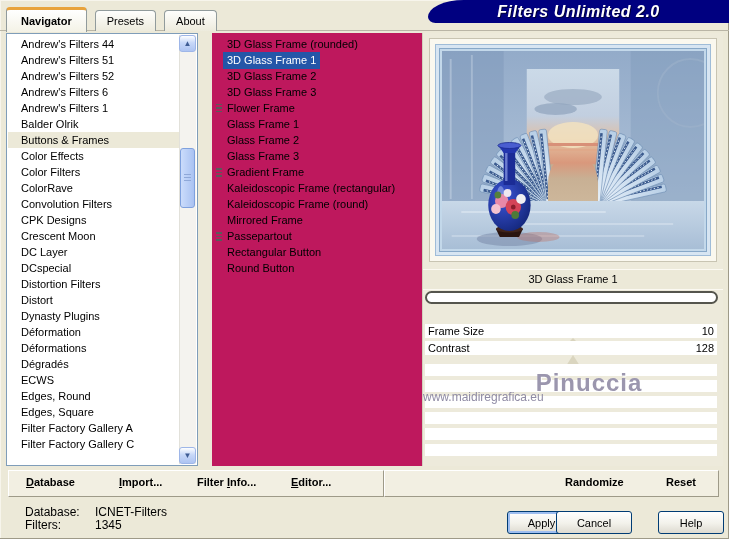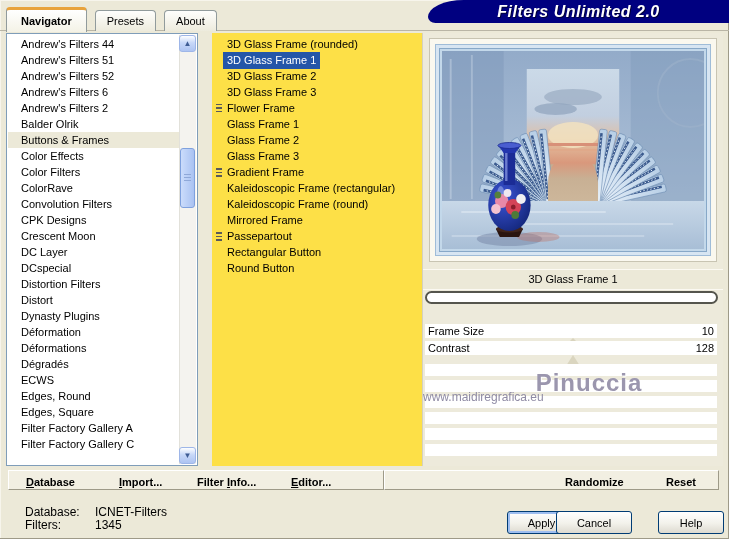--- a/index.html
+++ b/index.html
@@ -36,21 +36,21 @@
   .sb-btn{position:absolute;left:0;width:17px;height:17px;border:1px solid #9EB6E8;border-radius:3px;
         background:linear-gradient(#FDFEFF,#C7D8F8 45%,#AEC4F2);box-sizing:border-box;
         display:flex;align-items:center;justify-content:center;font-size:8px;color:#3E5C94;cursor:default;}
   .sb-up{top:0;} .sb-down{bottom:0;}
   .sb-thumb{position:absolute;left:1px;right:1px;top:113px;height:58px;border:1px solid #7FA1DE;border-radius:3px;
         background:linear-gradient(90deg,#CBDCFB,#A9C2F2);}
   .sb-thumb::after{content:"";position:absolute;left:3px;right:3px;top:50%;height:7px;margin-top:-4px;
         background:repeating-linear-gradient(180deg,#8FA8D8 0 1px,transparent 1px 3px);}
 
   
-  .filter-list{position:absolute;left:212px;top:33px;width:246px;height:433px;background:#fde047;padding-top:3px;box-sizing:border-box;}
+  .filter-list{position:absolute;left:212px;top:33px;width:246px;height:433px;background:#be185d;padding-top:3px;box-sizing:border-box;}
   .frow{height:16px;line-height:16px;font-size:11px;padding-left:15px;position:relative;white-space:nowrap;cursor:default;}
   .frow .lbl{display:inline-block;}
   .frow .lbl.sel{background:#2456A8;color:#fff;padding:0 4px 1px 4px;margin-left:-4px;}
   .preset-ic{position:absolute;left:4px;top:4px;width:6px;height:9px;
        background:repeating-linear-gradient(180deg,#5A5A5A 0 1.5px,transparent 1.5px 3.5px);}
 
   
   .rpanel{position:absolute;left:422px;top:33px;width:301px;height:433px;background:#EDEADB;
           border-left:1px solid #D4D0BE;box-sizing:border-box;}
   .preview-outer{position:absolute;left:6px;top:5px;width:288px;height:224px;background:#FAF8EF;
@@ -72,21 +72,21 @@
   .thumb1{top:305px;left:50%;margin-left:-4px;border-left-width:4px;border-right-width:4px;border-bottom:4px solid #D9D4BE;}
   .thumb2{top:322px;left:50%;margin-left:-7px;border-left-width:7px;border-right-width:7px;border-bottom:11px solid #DAD5BF;}
 
   .wm-strips{position:absolute;left:2px;right:6px;top:331px;height:93px;
           background:repeating-linear-gradient(180deg,#FFFFFF 0 12px,#EDEADB 12px 16px);}
   .wm-name{position:absolute;left:16px;width:100%;top:336px;text-align:center;font-size:24px;font-weight:bold;
           color:#9B96AE;letter-spacing:1px;text-shadow:1px 1px 0 #FFFFFF;}
   .wm-url{position:absolute;left:0;width:100%;top:357px;text-align:left;font-size:12px;color:#8F8BA4;}
 
   
-  .tbar{position:absolute;top:470px;height:20px;background:#F2EFE2;
+  .tbar{position:absolute;top:470px;height:27px;background:#F2EFE2;
         border:1px solid;border-color:#FFFFFF #9E9A88 #9E9A88 #FFFFFF;box-sizing:border-box;}
   .tbar-l{left:8px;width:376px;} .tbar-r{left:384px;width:335px;}
   .tbtn{position:absolute;top:5px;font-size:11px;font-weight:bold;color:#000;cursor:default;white-space:nowrap;}
 
   
   .stat{position:absolute;font-size:12px;color:#000;}
   .xp-btn{position:absolute;top:511px;height:23px;font-size:11px;font-family:"Liberation Sans",sans-serif;
         border:1px solid #003C74;border-radius:3px;cursor:default;
         background:linear-gradient(#FFFFFF,#F2F1EA 55%,#DDDAD0);}
   .xp-btn.default{box-shadow:inset 0 0 0 2px #9EBEF0;}
@@ -106,21 +106,21 @@
   <div class="banner">
     <span>Filters Unlimited 2.0</span>
   </div>
 
   <div class="cat-list">
     <div class="cat-items">
         <div class="row">Andrew's Filters 44</div>
         <div class="row">Andrew's Filters 51</div>
         <div class="row">Andrew's Filters 52</div>
         <div class="row">Andrew's Filters 6</div>
-        <div class="row">Andrew's Filters 2</div>
+        <div class="row">Andrew's Filters 1</div>
         <div class="row">Balder Olrik</div>
         <div class="row hl">Buttons &amp; Frames</div>
         <div class="row">Color Effects</div>
         <div class="row">Color Filters</div>
         <div class="row">ColorRave</div>
         <div class="row">Convolution Filters</div>
         <div class="row">CPK Designs</div>
         <div class="row">Crescent Moon</div>
         <div class="row">DC Layer</div>
         <div class="row">DCspecial</div>

